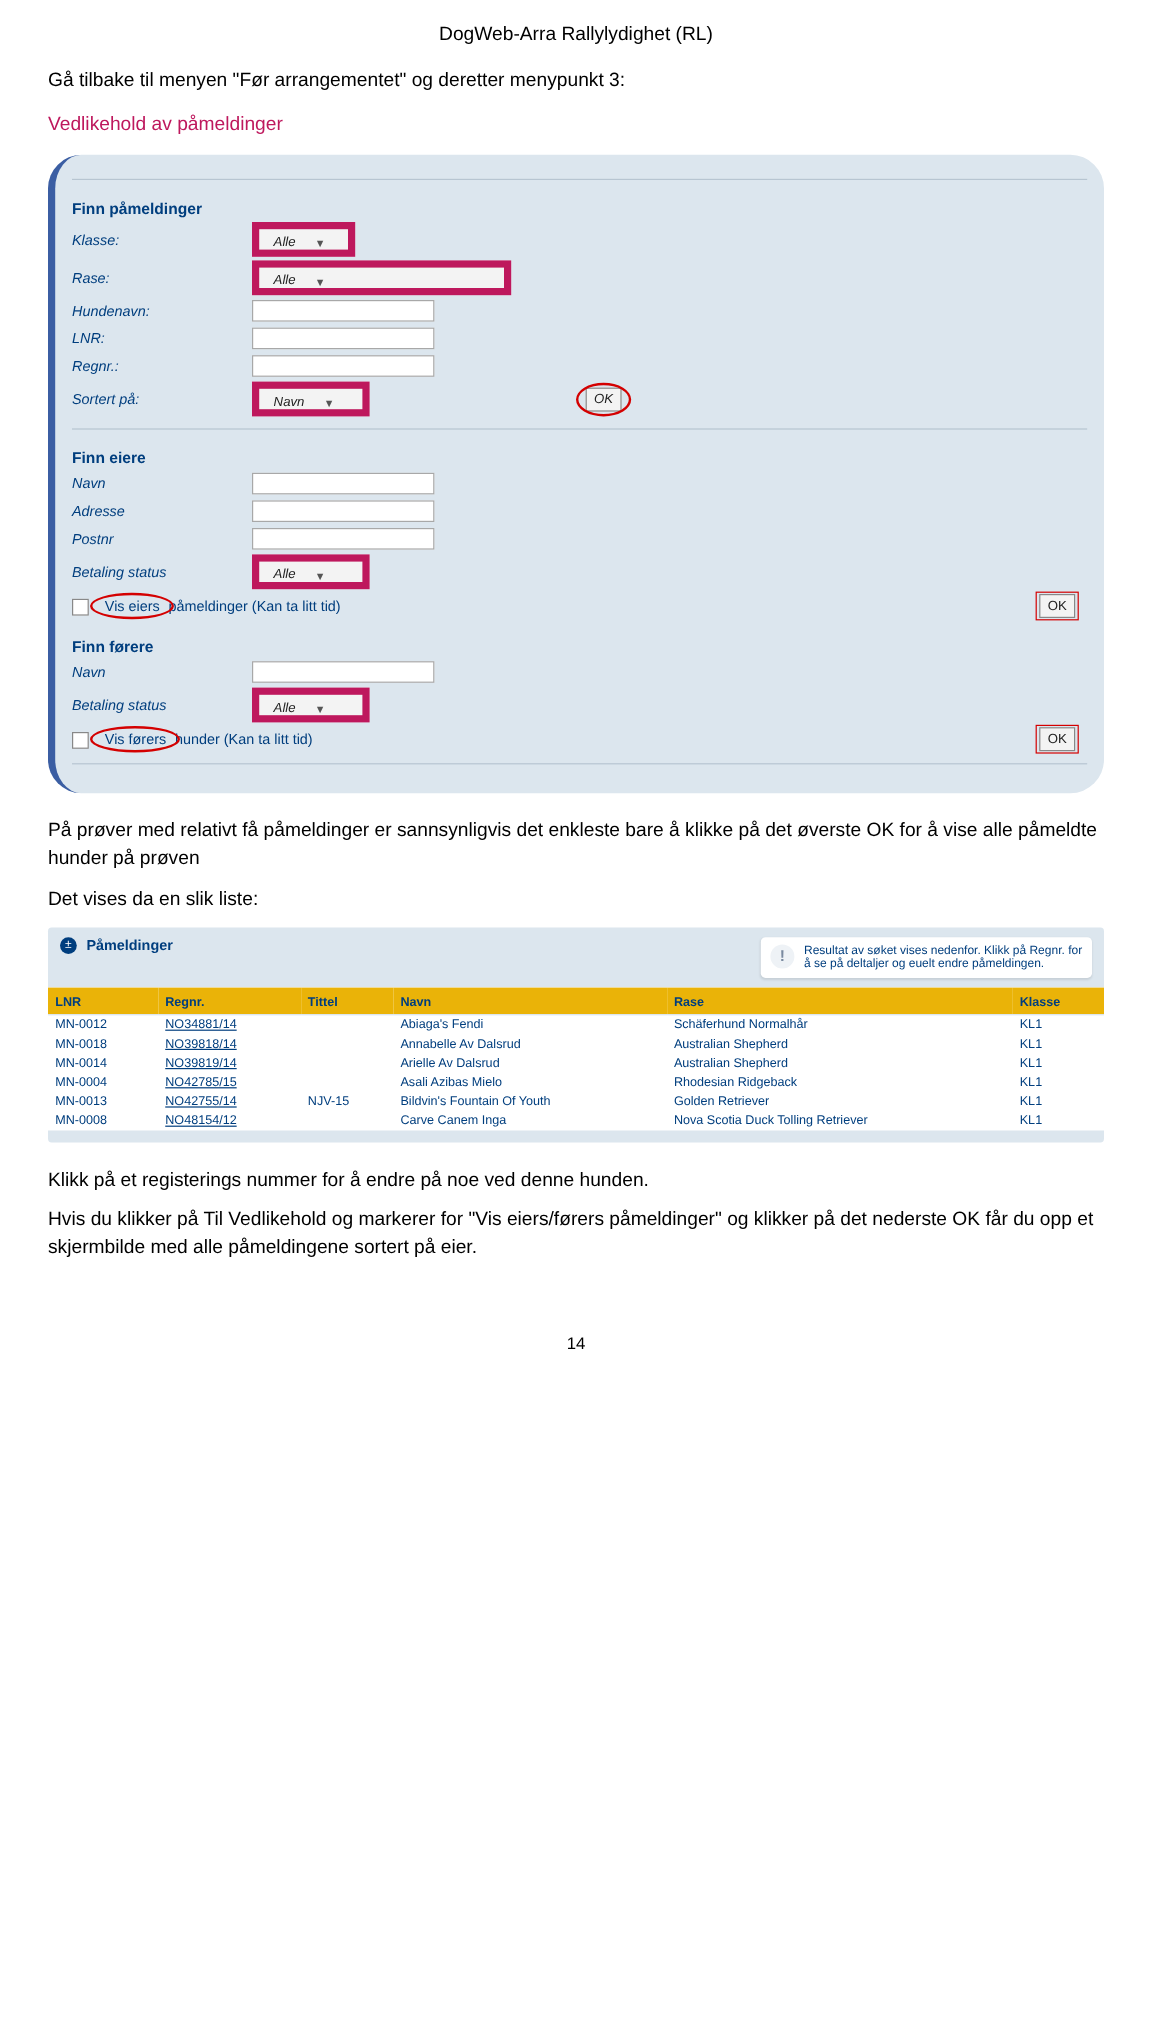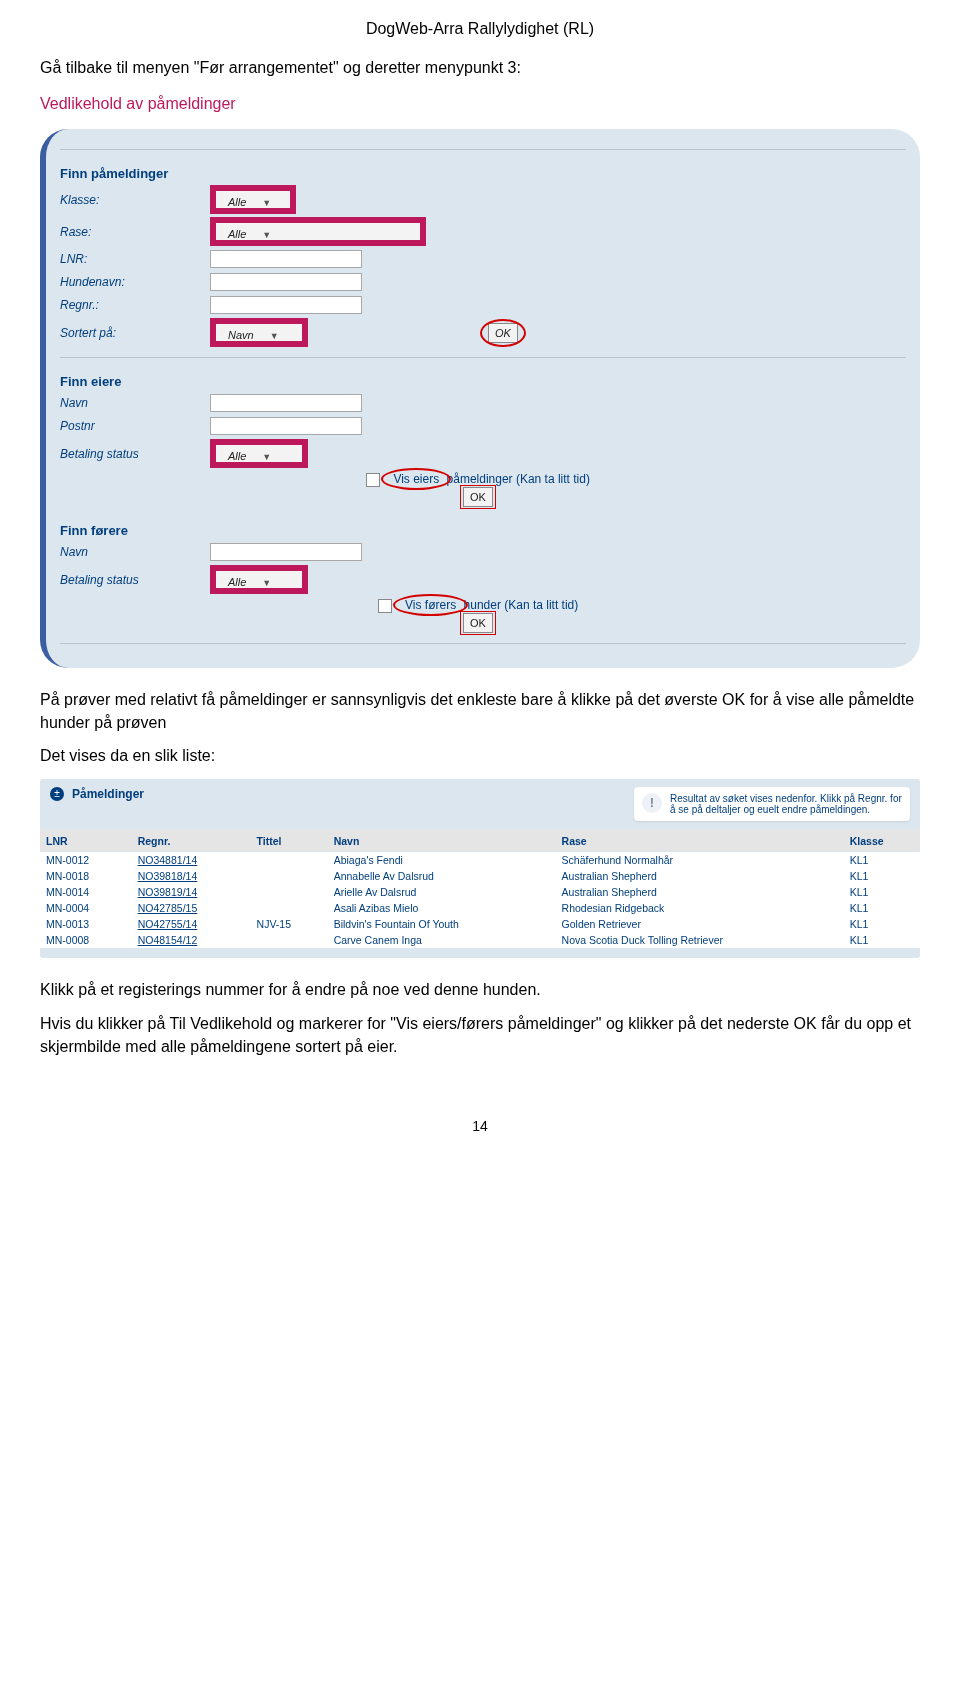--- a/index.html
+++ b/index.html
@@ -122,21 +122,20 @@
     display: inline-block;
     margin-right: 6px;
     vertical-align: middle;
   }
   .row-with-ok {
     display: flex;
     align-items: center;
     justify-content: space-between;
     margin: 4px 0;
     padding-right: 10px;
-    flex-direction: column;
   }
   .bottom-links {
     text-align: right;
     padding: 20px 14px 14px 0;
     color: #003e7e;
     font-size: 12px;
   }
   .bottom-links span { margin-left: 20px; text-decoration: underline; }
 
   
@@ -194,21 +193,21 @@
     width: 100%;
     border-collapse: collapse;
     font-size: 10.5px;
   }
   .ss2-table th {
     text-align: left;
     color: #003e7e;
     font-weight: bold;
     padding: 6px 6px 4px 6px;
     border-bottom: 1px solid #dce6ee;
-    background: #e5e5e5;
+    background: #eab308;
   }
   .ss2-table td {
     padding: 2px 6px;
     color: #003e7e;
     vertical-align: top;
   }
   .ss2-table td.lnk { text-decoration: underline; margin-left: 38px; }
   .ss2-bottom-bar {
     background: #dce6ee;
     height: 10px;
@@ -241,25 +240,25 @@
         </div>
     </div>
     <div class="field-row">
       <div class="field-label">Rase:</div>
       <div class="select-box w180">
           <span>Alle</span>
           <span class="arrow">▼</span>
         </div>
     </div>
     <div class="field-row">
+      <div class="field-label">Hundenavn:</div>
+      <div class="text-input"></div>
+    </div>
+    <div class="field-row">
       <div class="field-label">LNR:</div>
-      <div class="text-input"></div>
-    </div>
-    <div class="field-row">
-      <div class="field-label">Hundenavn:</div>
       <div class="text-input"></div>
     </div>
     <div class="field-row">
       <div class="field-label">Regnr.:</div>
       <div class="text-input"></div>
     </div>
     <div class="field-row">
       <div class="field-label">Sortert på:</div>
       <div class="select-box w70">
           <span>Navn</span>
@@ -269,20 +268,24 @@
       <span class="highlight-oval">
         <span class="ok-btn">OK</span>
       </span>
     </div>
 
     <hr class="sect">
 
     <div class="section-title">Finn eiere</div>
     <div class="field-row">
         <div class="field-label">Navn</div>
+        <div class="text-input"></div>
+      </div>
+    <div class="field-row">
+        <div class="field-label">Adresse</div>
         <div class="text-input"></div>
       </div>
     <div class="field-row">
         <div class="field-label">Postnr</div>
         <div class="text-input"></div>
       </div>
     <div class="field-row">
         <div class="field-label">Betaling status</div>
         <div class="select-box w70">
           <span>Alle</span>

